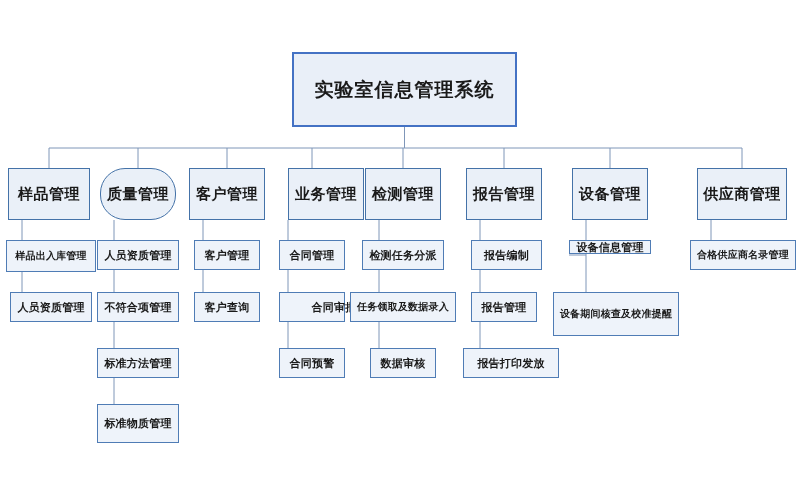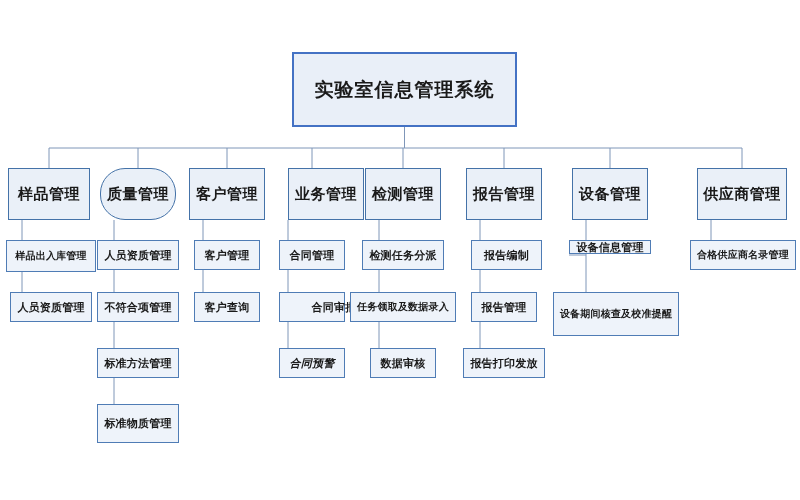--- a/index.html
+++ b/index.html
@@ -126,28 +126,28 @@
       <div class="node leaf" style="left: 97px; top: 240px; width: 82px; height: 30px;">人员资质管理</div>
       <div class="node leaf" style="left: 97px; top: 292px; width: 82px; height: 30px;">不符合项管理</div>
       <div class="node leaf" style="left: 97px; top: 348px; width: 82px; height: 30px;">标准方法管理</div>
       <div class="node leaf" style="left: 97px; top: 404px; width: 82px; height: 39px;">标准物质管理</div>
       <div class="node level1" style="left: 189px; top: 168px; width: 76px; height: 52px;">客户管理</div>
       <div class="node leaf" style="left: 194px; top: 240px; width: 66px; height: 30px;">客户管理</div>
       <div class="node leaf" style="left: 194px; top: 292px; width: 66px; height: 30px;">客户查询</div>
       <div class="node level1" style="left: 288px; top: 168px; width: 76px; height: 52px;">业务管理</div>
       <div class="node leaf" style="left: 279px; top: 240px; width: 66px; height: 30px;">合同管理</div>
       <div class="node leaf" style="left: 279px; top: 292px; width: 66px; height: 30px; padding-left: 44px;">合同审批</div>
-      <div class="node leaf" style="left: 279px; top: 348px; width: 66px; height: 30px; font-style: italic;">合同预警</div>
+      <div class="node leaf" style="left: 279px; top: 348px; width: 66px; height: 30px;">合同预警</div>
       <div class="node level1" style="left: 365px; top: 168px; width: 76px; height: 52px;">检测管理</div>
       <div class="node leaf" style="left: 362px; top: 240px; width: 82px; height: 30px;">检测任务分派</div>
       <div class="node leaf small" style="left: 350px; top: 292px; width: 106px; height: 30px;">任务领取及数据录入</div>
       <div class="node leaf" style="left: 370px; top: 348px; width: 66px; height: 30px;">数据审核</div>
       <div class="node level1" style="left: 466px; top: 168px; width: 76px; height: 52px;">报告管理</div>
       <div class="node leaf" style="left: 471px; top: 240px; width: 71px; height: 30px;">报告编制</div>
       <div class="node leaf" style="left: 471px; top: 292px; width: 66px; height: 30px;">报告管理</div>
-      <div class="node leaf" style="left: 463px; top: 348px; width: 82px; height: 30px;">报告打印发放</div>
+      <div class="node leaf" style="left: 463px; top: 348px; width: 96px; height: 30px;">报告打印发放</div>
       <div class="node level1" style="left: 572px; top: 168px; width: 76px; height: 52px;">设备管理</div>
       <div class="node leaf" style="left: 569px; top: 240px; width: 82px; height: 14px;">设备信息管理</div>
       <div class="node leaf small" style="left: 553px; top: 292px; width: 126px; height: 44px;">设备期间核查及校准提醒</div>
       <div class="node level1" style="left: 697px; top: 168px; width: 90px; height: 52px;">供应商管理</div>
       <div class="node leaf small" style="left: 690px; top: 240px; width: 106px; height: 30px;">合格供应商名录管理</div>
     </div>
 </div>
 
 </body></html>

